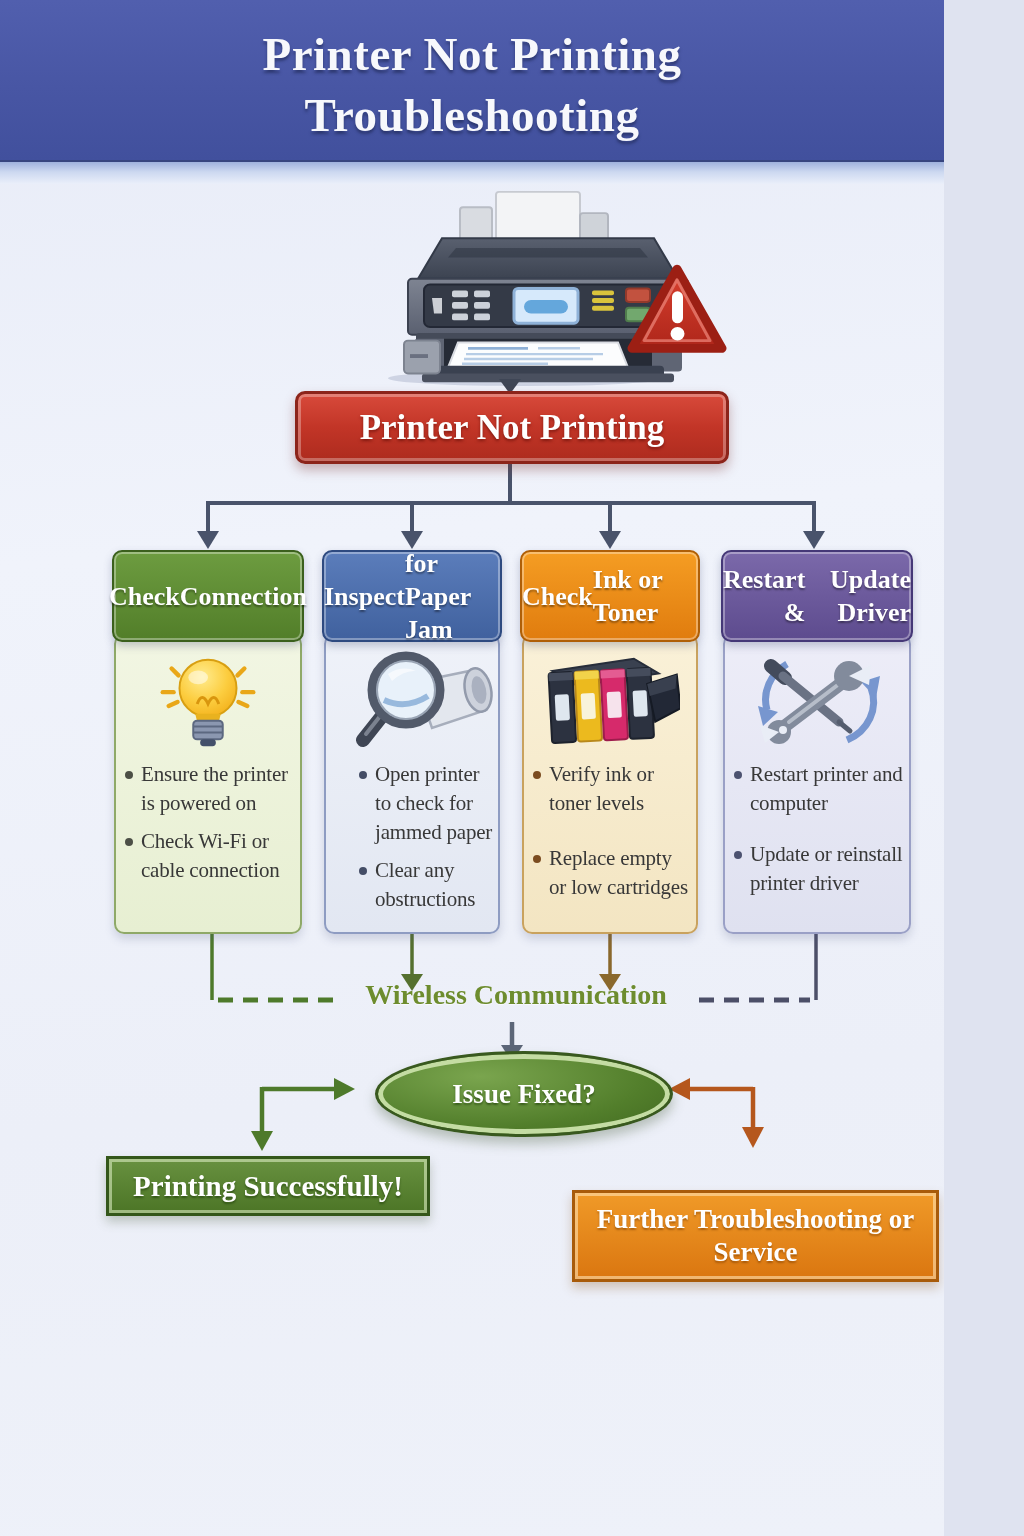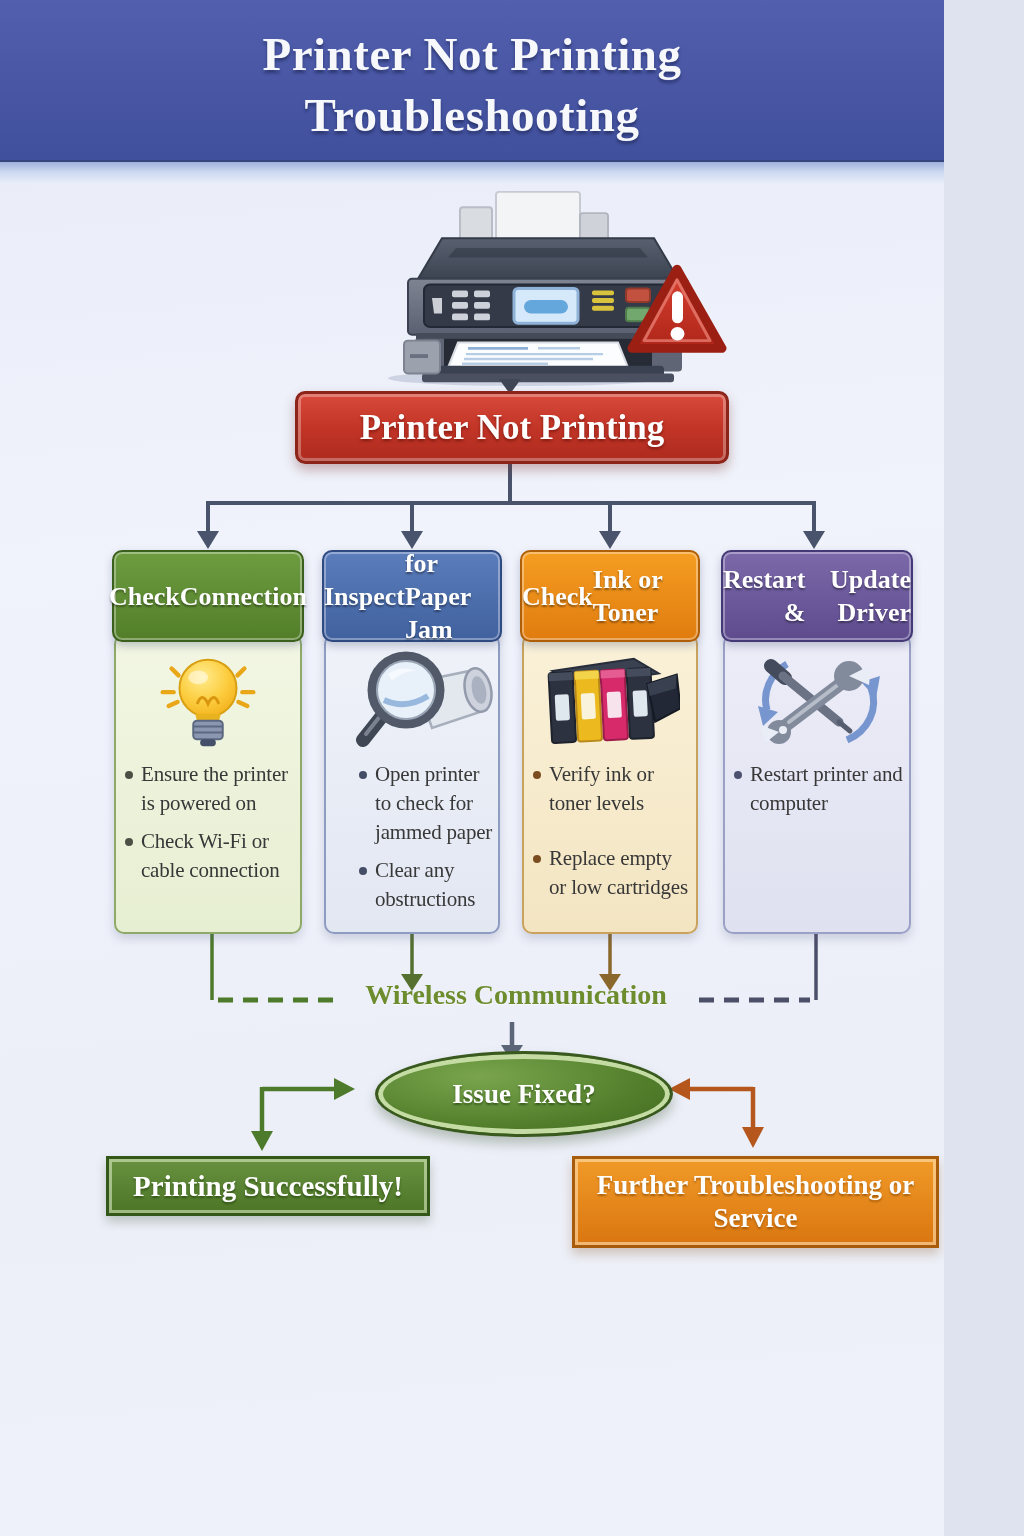--- a/index.html
+++ b/index.html
@@ -65,21 +65,21 @@
     border:3px solid #39591f;box-shadow:inset 0 0 0 5px #c4dca3,0 7px 12px rgba(80,100,70,.35);
     display:flex;align-items:center;justify-content:center;z-index:2;
     color:#fff;font-weight:bold;font-size:27px;text-shadow:0 2px 2px rgba(30,60,10,.6);}
   
   .outcome{position:absolute;display:flex;align-items:center;justify-content:center;z-index:2;
     color:#fff;font-weight:bold;text-align:center;border-radius:0;}
   .ok{left:106px;top:1156px;width:318px;height:54px;font-size:29px;
     background:linear-gradient(180deg,#689140 0%,#4c7526 100%);
     border:3px solid #34571a;box-shadow:inset 0 0 0 3px rgba(230,244,205,.55),0 6px 10px rgba(80,100,70,.3);
     text-shadow:0 2px 2px rgba(30,60,10,.6);}
-  .fail{left:572px;top:1156px;width:345px;height:86px;font-size:27px;line-height:33px;
+  .fail{left:572px;top:1190px;width:345px;height:86px;font-size:27px;line-height:33px;
     background:linear-gradient(180deg,#f09a28 0%,#da7610 100%);
     border:3px solid #a85b0a;box-shadow:inset 0 0 0 3px rgba(255,226,180,.6),0 6px 10px rgba(140,90,40,.3);
     text-shadow:0 2px 2px rgba(120,60,0,.55);padding:0 8px;}
 </style>
 </head>
 <body>
 
 <div class="stage">
 
   <div class="banner"></div>
@@ -318,20 +318,21 @@
           <polygon points="32,84 13,77 18,95" fill="#e9edf6"></polygon>
           <line x1="38" y1="78" x2="96" y2="34" stroke="#828b9c" stroke-width="13" stroke-linecap="round"></line>
           <line x1="42" y1="74" x2="92" y2="36" stroke="#b6bdc9" stroke-width="4" stroke-linecap="round"></line>
           <circle cx="102" cy="28" r="15" fill="#828b9c"></circle>
           <polygon points="102,28 124,17 122,37" fill="#e9edf6"></polygon>
           <circle cx="36" cy="82" r="4" fill="#e9edf6"></circle>
         </svg>
       </div>
       <ul class="bullets">
         <li class="bullet">Restart printer and computer</li>
+        <li class="bullet">Update or reinstall printer driver</li>
       </ul>
     </div>
     <div class="col-header h4">
       <div>Restart &amp;</div>
       <div>Update Driver</div>
     </div>
   </div>
 
   <div class="wireless">Wireless Communication</div>
 

